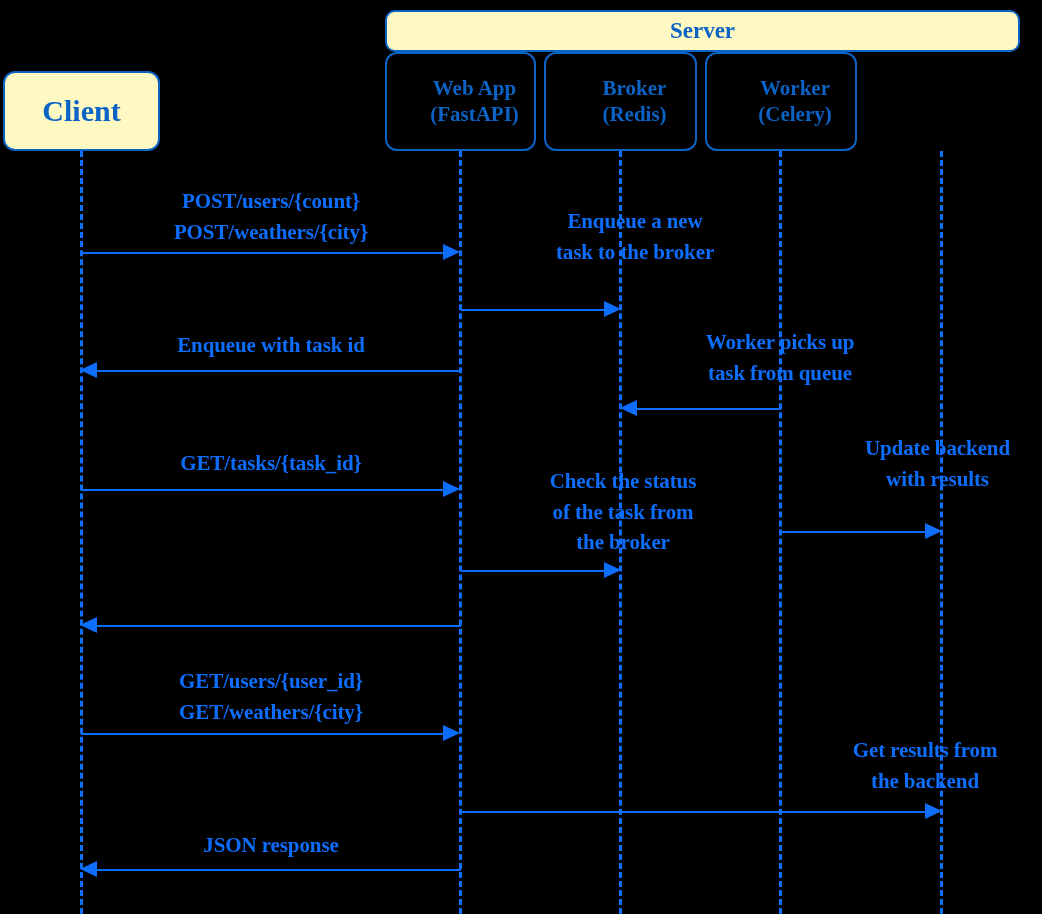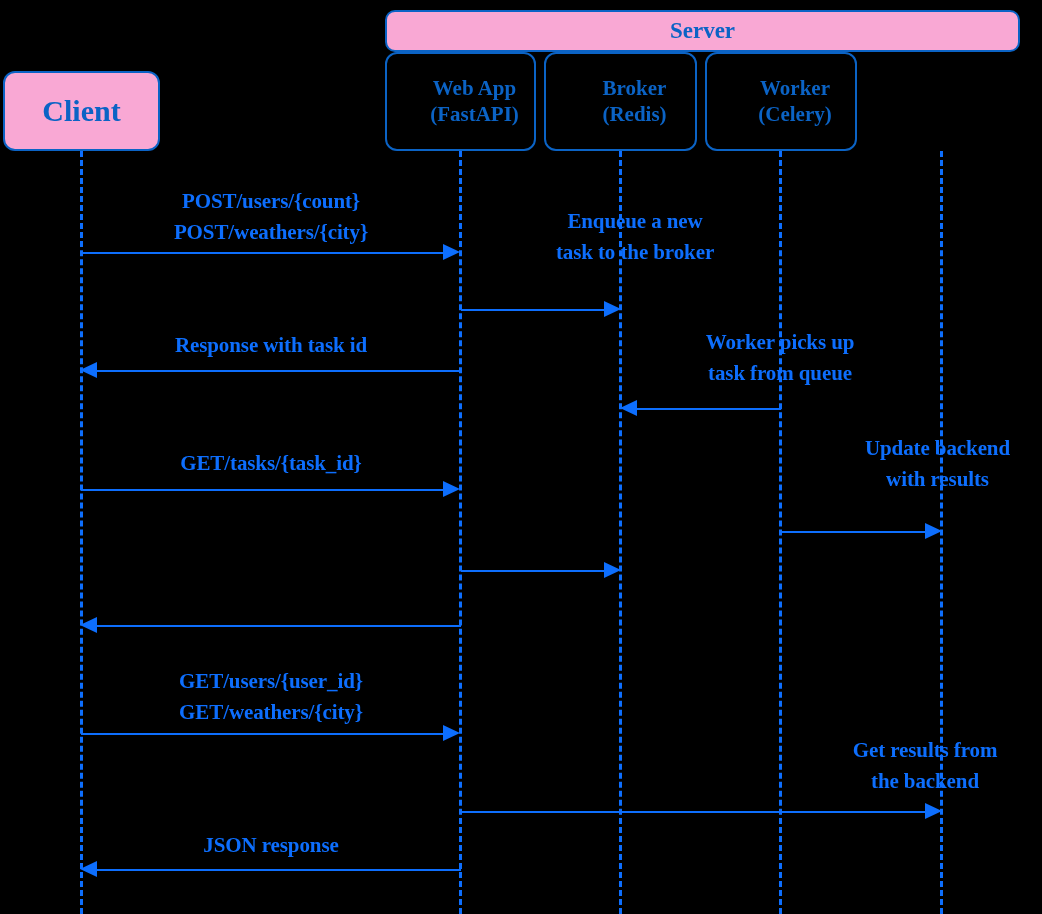--- a/index.html
+++ b/index.html
@@ -23,21 +23,21 @@
     display: flex;
     flex-direction: column;
     align-items: center;
     justify-content: center;
     color: #0b63c5;
     font-weight: bold;
     text-align: center;
     line-height: 1.22;
   }
   .box.filled {
-    background: #f9a8d4;
+    background: #fef9c3;
   }
   .box.hollow {
     background: transparent;
   }
   .lifeline {
     position: absolute;
     width: 0;
     border-left: 3px dashed #0d6efd;
   }
   .msg-line {
@@ -112,38 +112,41 @@
   <div class="msg-label" style="left:81px; top:186px; width:380px;">POST/users/{count}
 POST/weathers/{city}</div>
   <div class="msg-line" style="left:81px; top:252px; width:362px;"></div>
   <div class="arrowhead right" style="left:443px; top:244px;"></div>
 
   <div class="msg-label" style="left:520px; top:206px; width:230px;">Enqueue a new
 task to the broker</div>
   <div class="msg-line" style="left:461px; top:309px; width:143px;"></div>
   <div class="arrowhead right" style="left:604px; top:301px;"></div>
 
-  <div class="msg-label" style="left:81px; top:330px; width:380px;">Response with task id</div>
+  <div class="msg-label" style="left:81px; top:330px; width:380px;">Enqueue with task id</div>
   <div class="msg-line" style="left:97px; top:370px; width:364px;"></div>
   <div class="arrowhead left" style="left:80px; top:362px;"></div>
 
   <div class="msg-label" style="left:665px; top:327px; width:230px;">Worker picks up
 task from queue</div>
   <div class="msg-line" style="left:637px; top:408px; width:144px;"></div>
   <div class="arrowhead left" style="left:620px; top:400px;"></div>
 
   <div class="msg-label" style="left:81px; top:448px; width:380px;">GET/tasks/{task_id}</div>
   <div class="msg-line" style="left:81px; top:489px; width:362px;"></div>
   <div class="arrowhead right" style="left:443px; top:481px;"></div>
 
   <div class="msg-label" style="left:835px; top:427px; width:205px;margin-top:6px;">Update backend
 with results</div>
   <div class="msg-line" style="left:781px; top:531px; width:144px;"></div>
   <div class="arrowhead right" style="left:925px; top:523px;"></div>
 
+  <div class="msg-label" style="left:510px; top:466px; width:226px;">Check the status
+of the task from
+the broker</div>
   <div class="msg-line" style="left:461px; top:570px; width:143px;"></div>
   <div class="arrowhead right" style="left:604px; top:562px;"></div>
 
   <div class="msg-line" style="left:97px; top:625px; width:364px;"></div>
   <div class="arrowhead left" style="left:80px; top:617px;"></div>
 
   <div class="msg-label" style="left:81px; top:666px; width:380px;">GET/users/{user_id}
 GET/weathers/{city}</div>
   <div class="msg-line" style="left:81px; top:733px; width:362px;"></div>
   <div class="arrowhead right" style="left:443px; top:725px;"></div>

